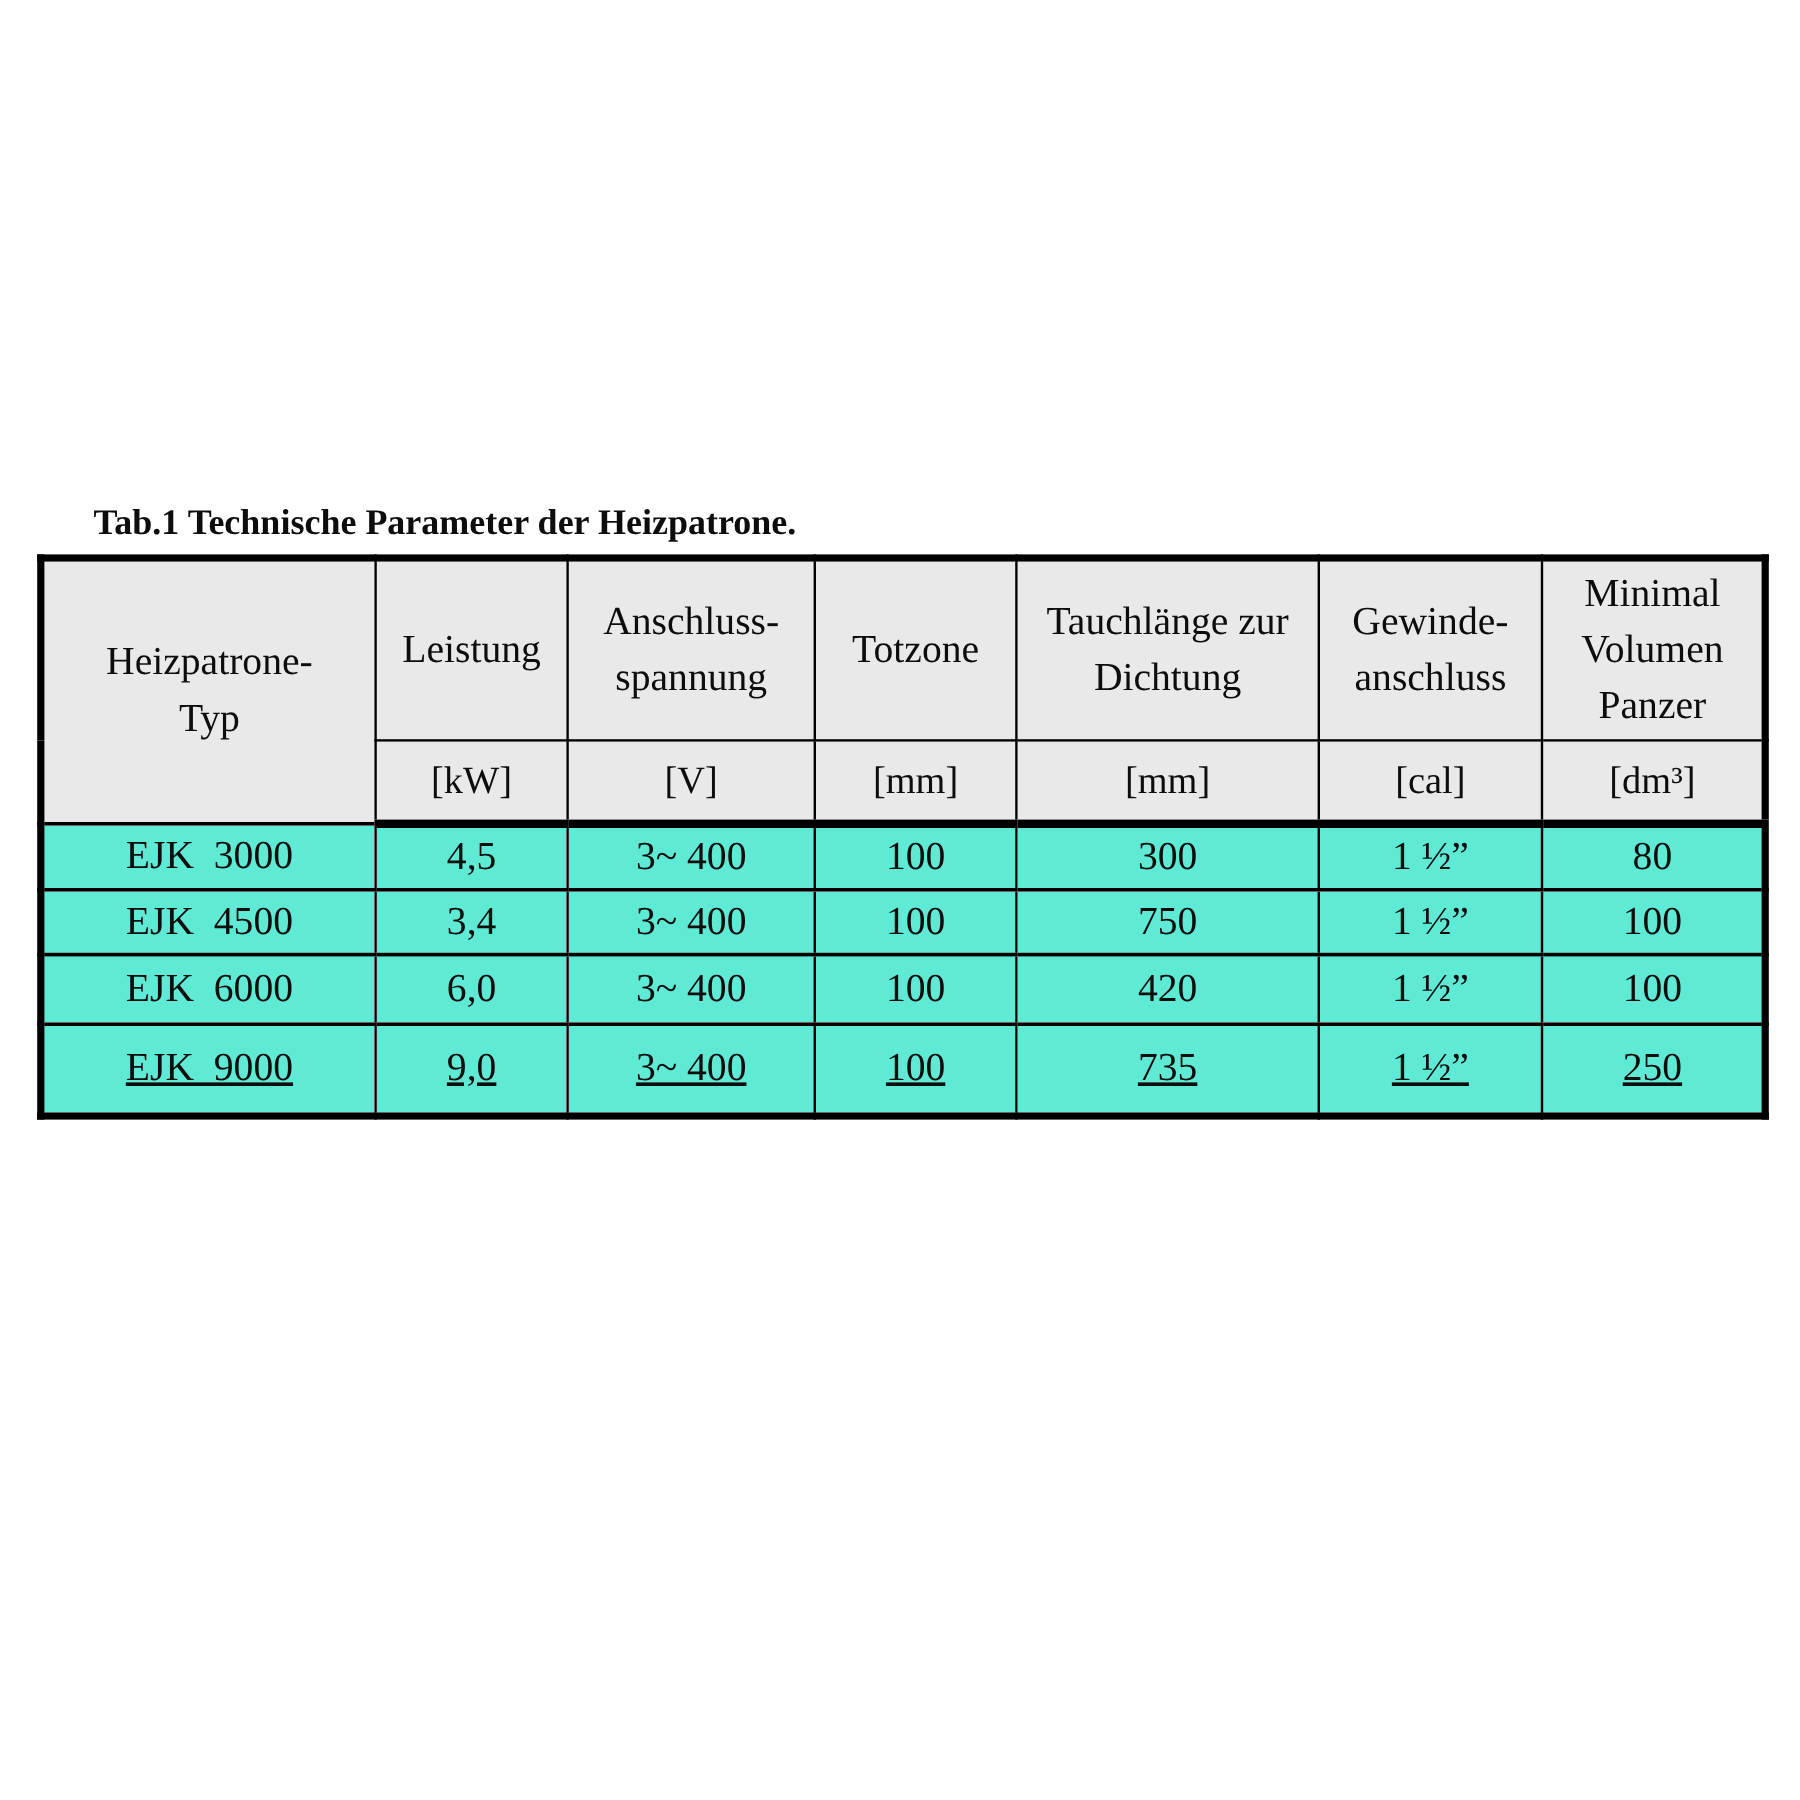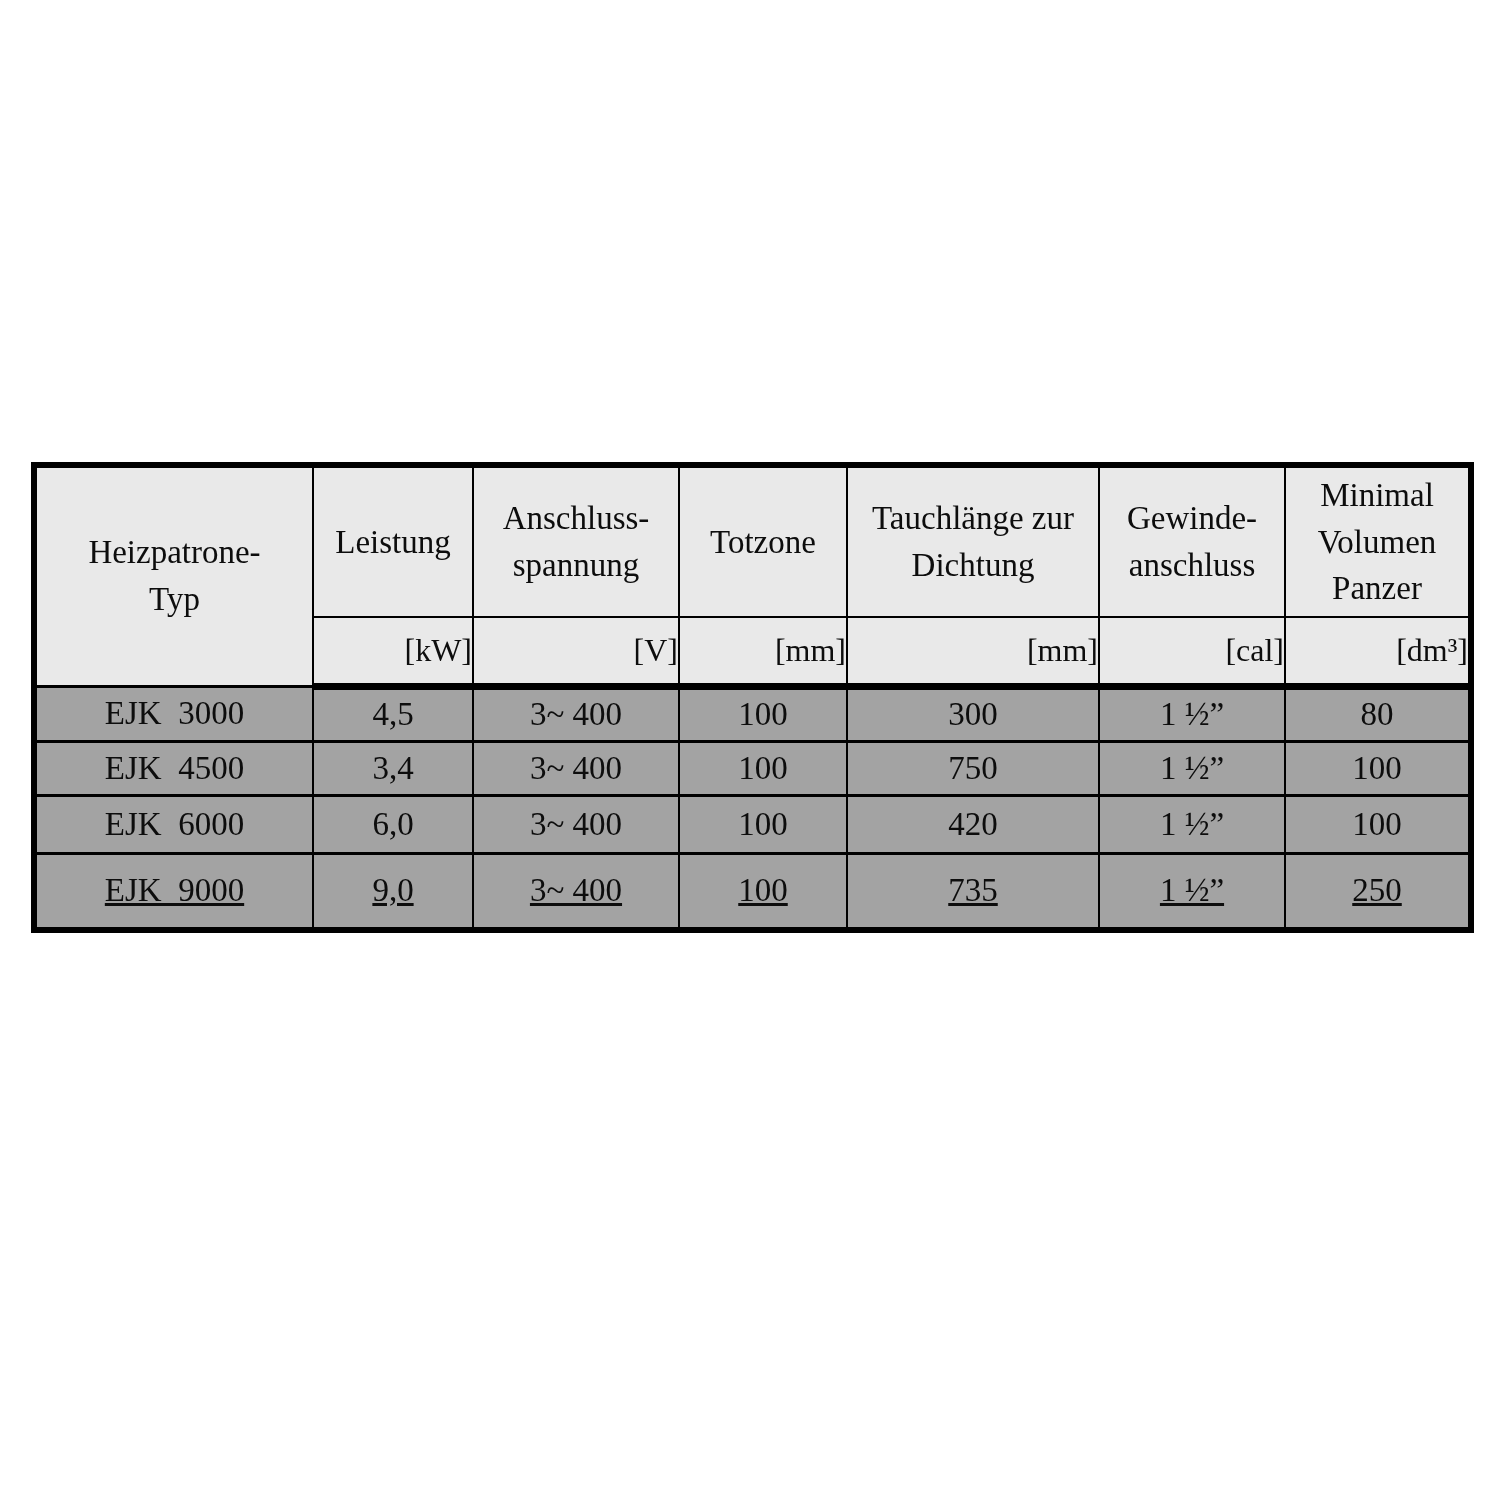--- a/index.html
+++ b/index.html
@@ -46,41 +46,42 @@
   
   table.params th {
     background: #e9e9e9;
     font-weight: normal;
     font-size: 33px;
     line-height: 1.42;
     white-space: pre-wrap;
   }
   tr.name-row { height: 152px; }
   tr.units-row { height: 69px; }
-  tr.units-row th { border-bottom: 7px solid #000000; font-size: 32px; text-align: right; }
+  tr.units-row th { border-bottom: 7px solid #000000; font-size: 32px; }
   th.typ { border-bottom: 7px solid #000000; font-family: Liberation Serif, serif; }
   .thick-right { border-right: 8px solid #000000; }
   
   table.params td {
     font-size: 33px;
     border-top: 3px solid #000000;
     border-bottom: 3px solid #000000;
     white-space: pre-wrap;
-    background: #a3a3a3;
+    background: #5eead4;
   }
   tr.row-0 { height: 55px; }
   tr.row-1 { height: 54px; }
   tr.row-2 { height: 58px; }
   tr.row-3 { height: 77px; text-decoration: underline; }
 </style>
 </head>
 <body>
 
 <div id="screen">
 
+  <div class="caption">Tab.1 Technische Parameter der Heizpatrone.</div>
 
   <table class="params">
     <colgroup>
       <col style="width:279px">
       <col style="width:160px">
       <col style="width:206px">
       <col style="width:168px">
       <col style="width:252px">
       <col style="width:186px">
       <col style="width:186px">

